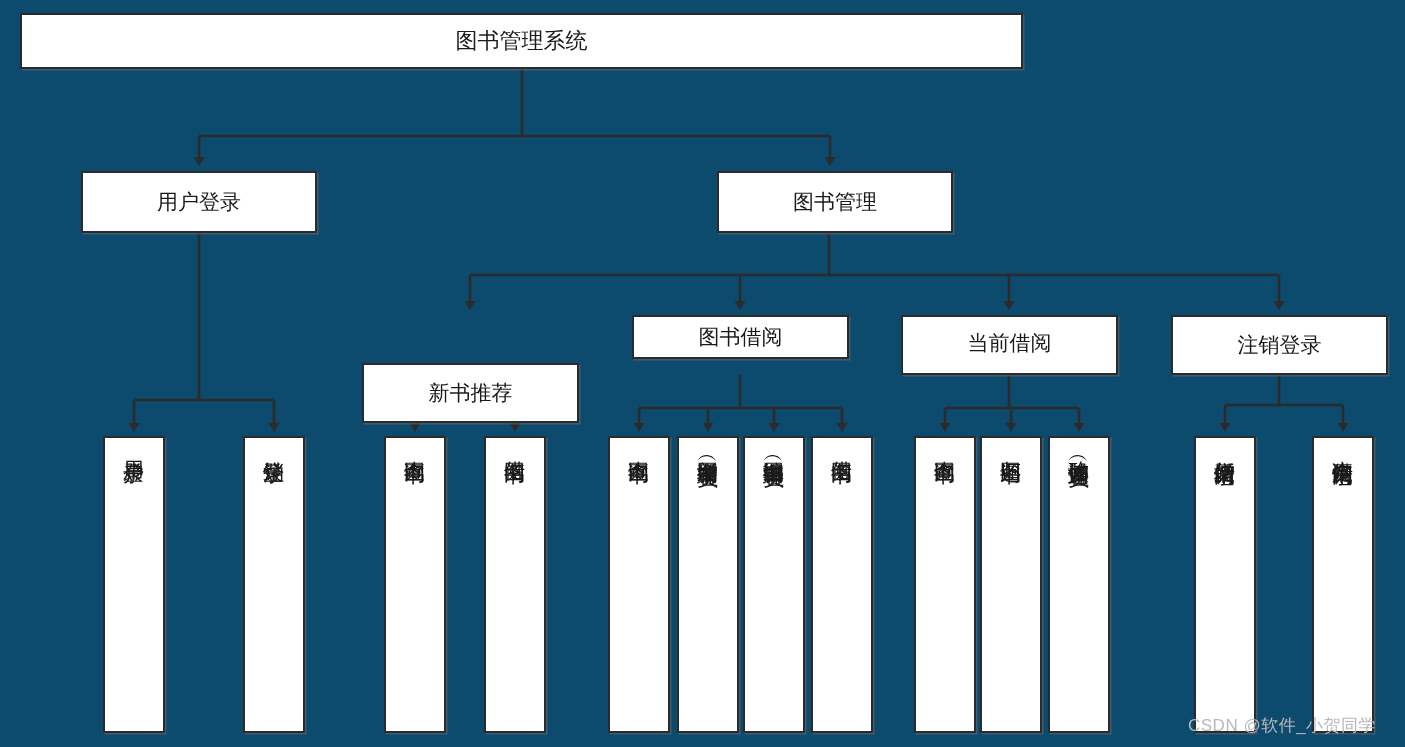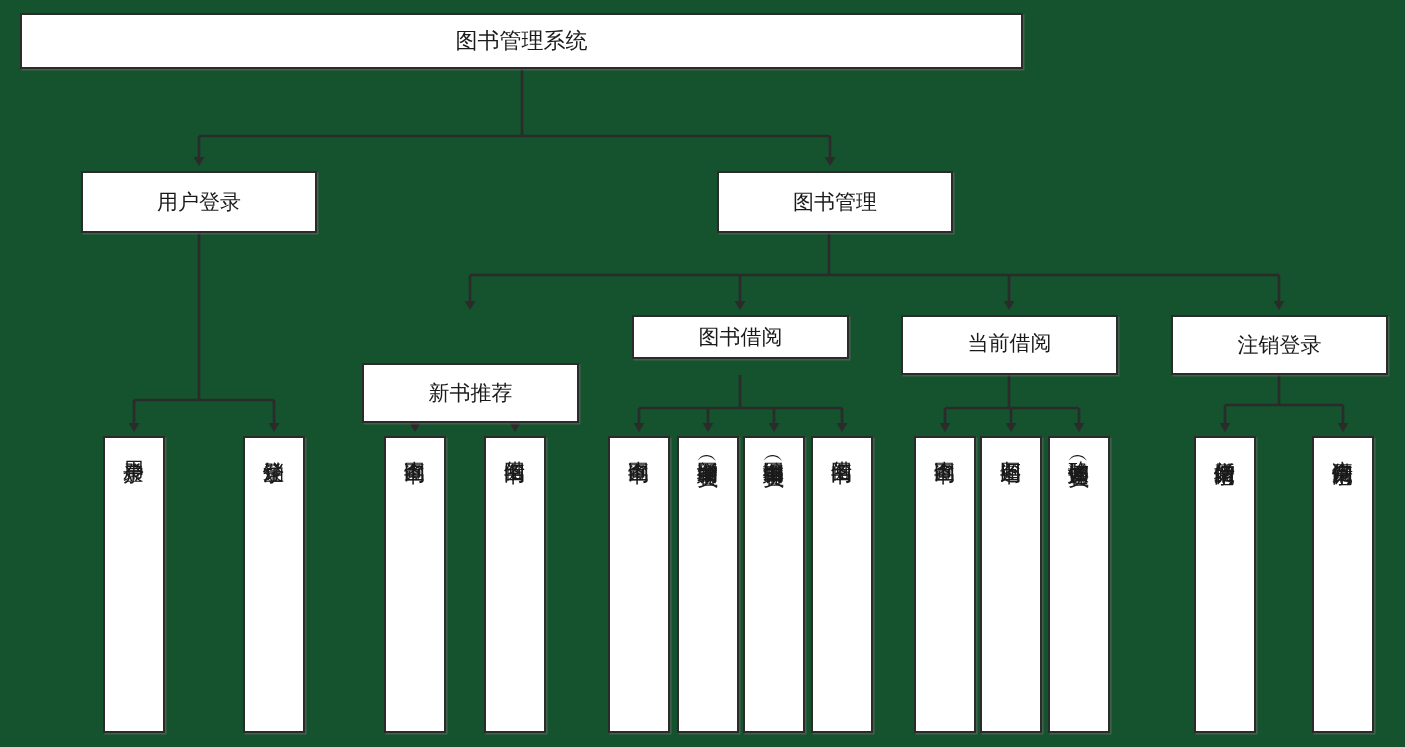--- a/index.html
+++ b/index.html
@@ -7,21 +7,21 @@
     padding: 0;
     background: #ffffff;
   }
   body {
     font-family: "Liberation Sans", "DejaVu Sans", sans-serif;
   }
   #canvas {
     position: relative;
     width: 1405px;
     height: 747px;
-    background: #14532d;
+    background: #0c4a6e;
     overflow: hidden;
   }
   #edges {
     position: absolute;
     left: 0;
     top: 0;
     width: 1405px;
     height: 747px;
   }
   .node {
@@ -180,14 +180,15 @@
   <div class="node vert" style="left:1048px; top:436px; width:62px; height:297px;">
     <span class="label">确认归还（管理员）</span>
   </div>
   <div class="node vert" style="left:1194px; top:436px; width:62px; height:297px;">
     <span class="label">新增借阅记录</span>
   </div>
   <div class="node vert" style="left:1312px; top:436px; width:62px; height:297px;">
     <span class="label">查询借阅记录</span>
   </div>
 
+  <div id="watermark">CSDN @软件_小贺同学</div>
 
 </div>
 
 </body></html>

